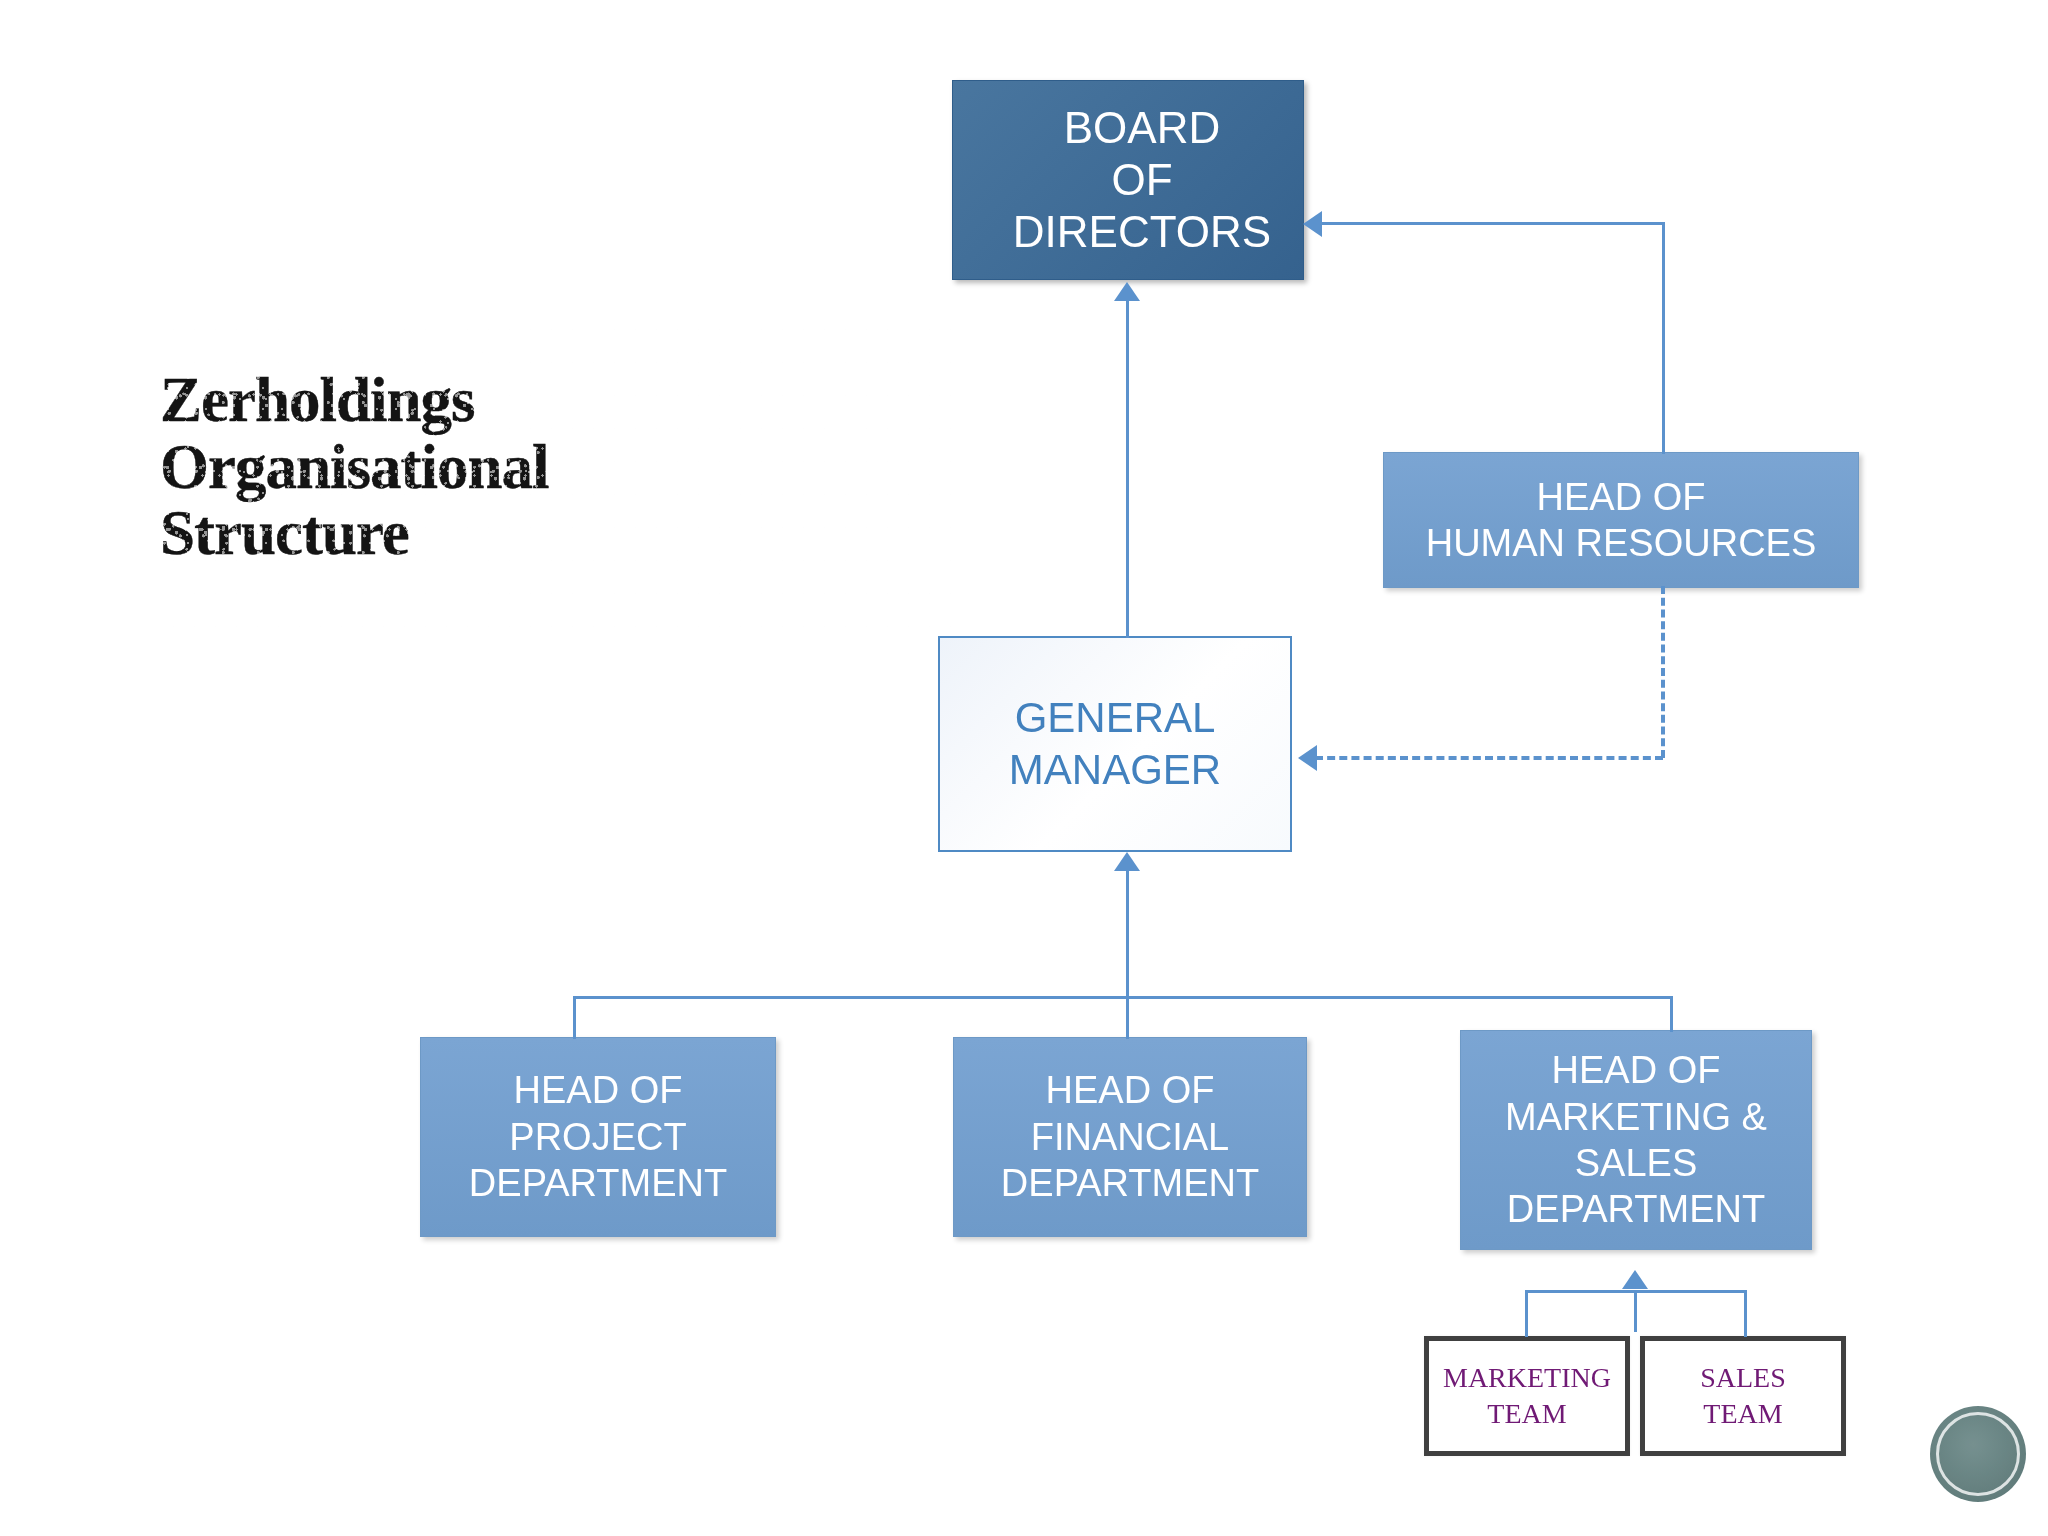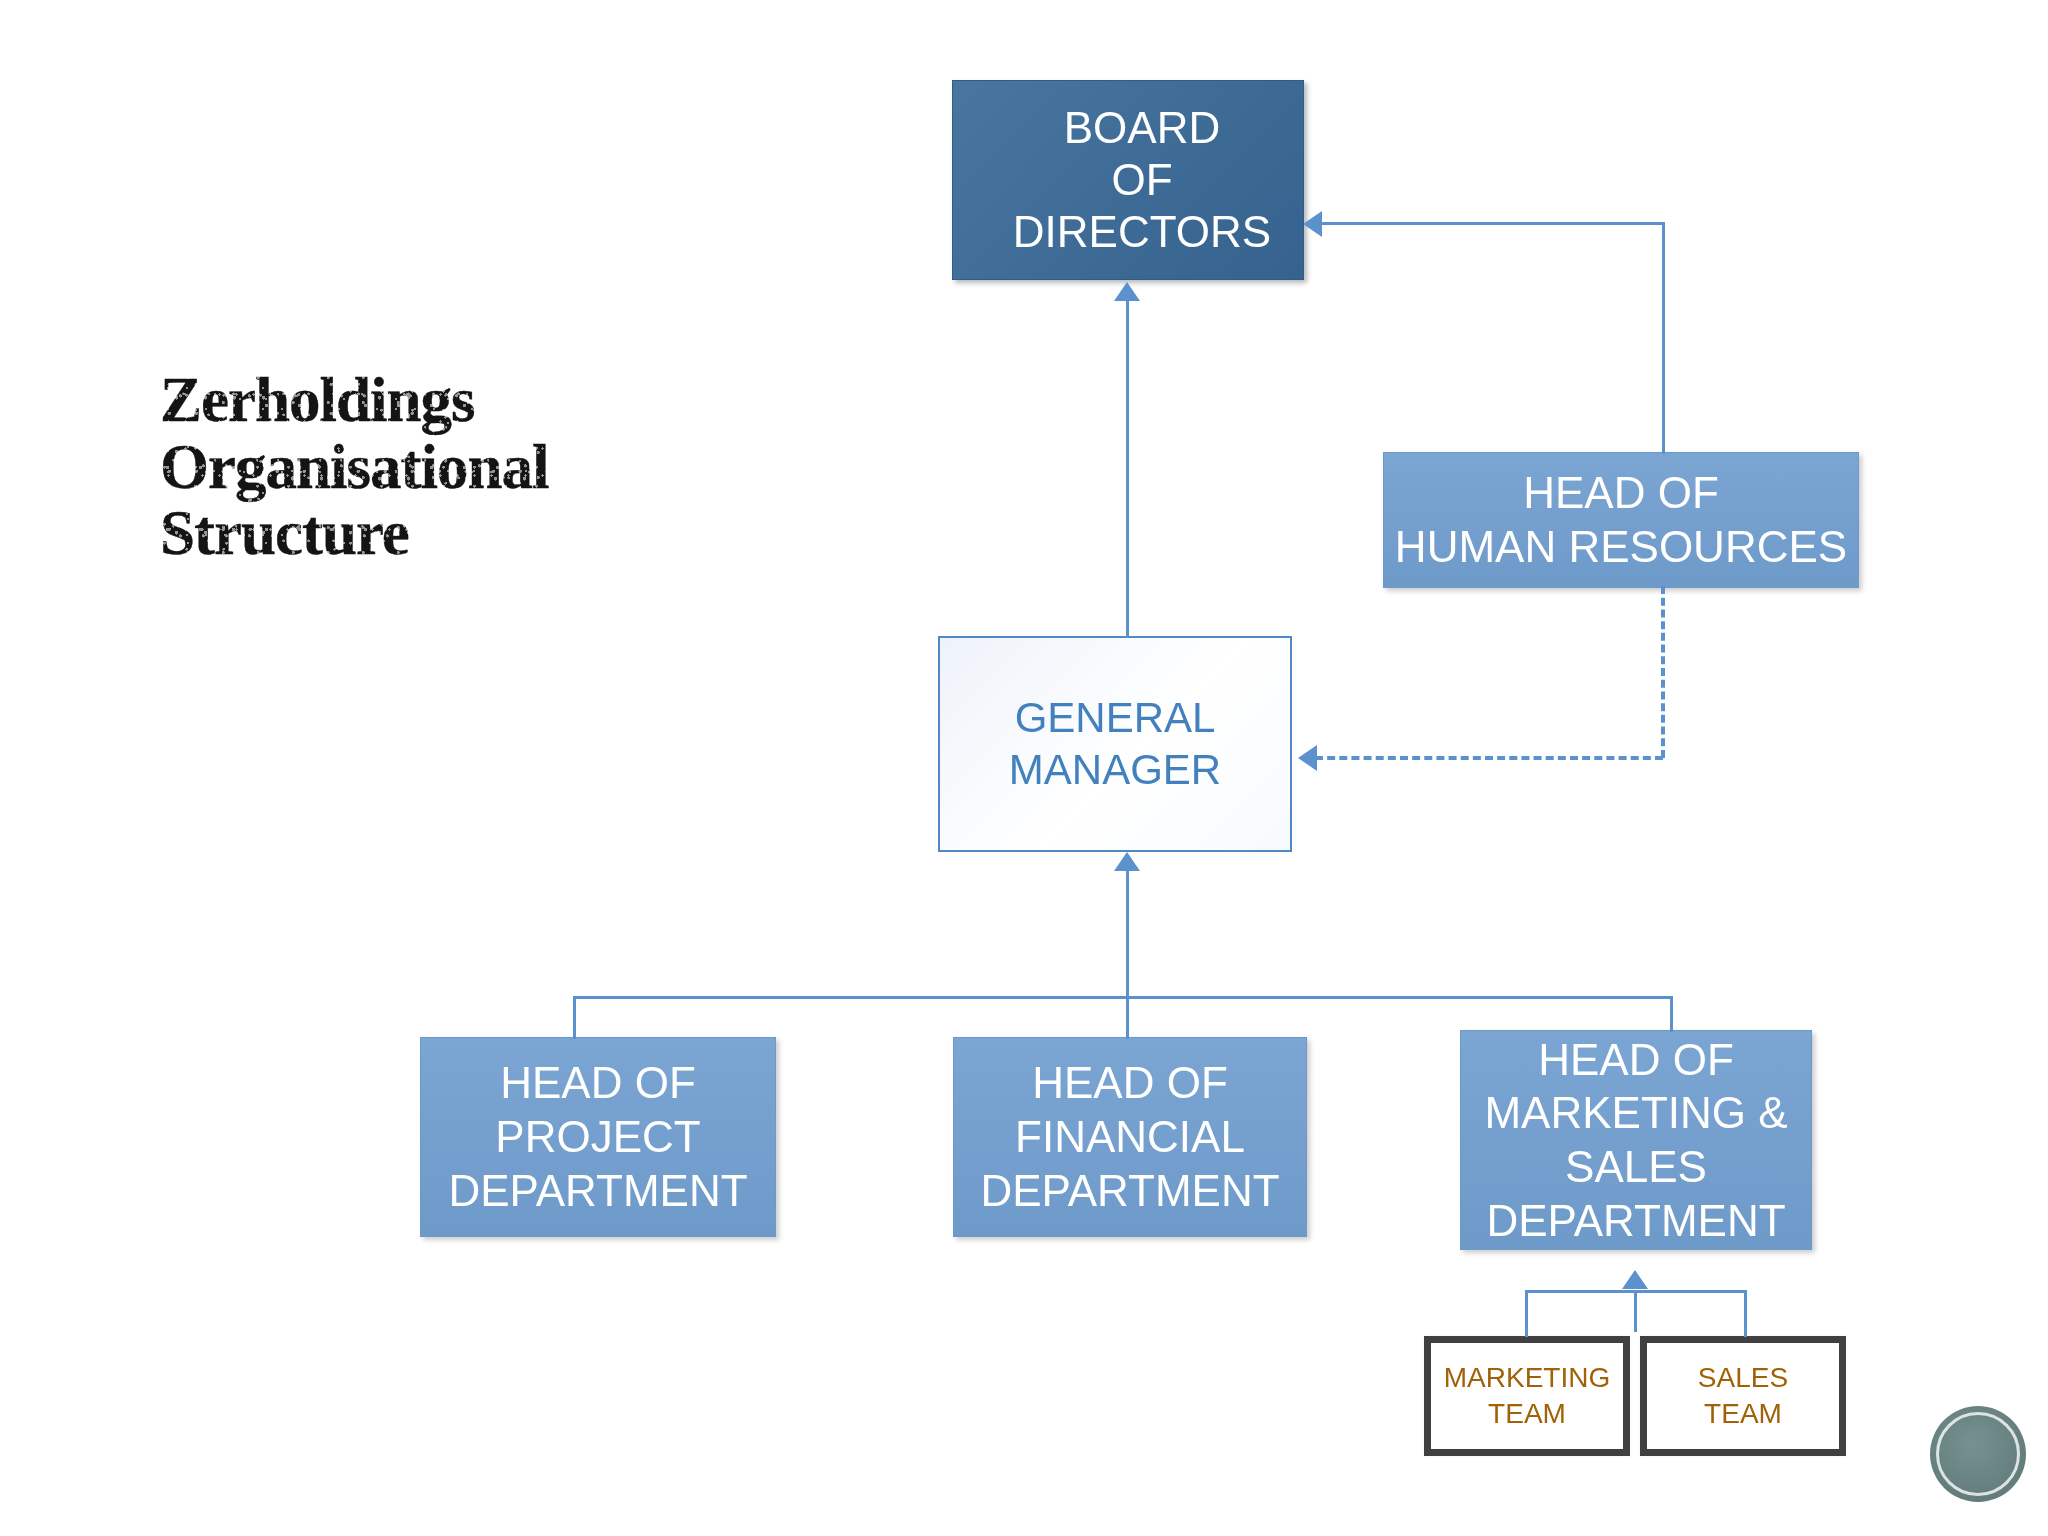--- a/index.html
+++ b/index.html
@@ -73,41 +73,42 @@
     color: #ffffff;
     font-size: 44px;
     line-height: 1.18;
     border: 1px solid #2f5d8a;
     box-shadow: 3px 3px 5px rgba(0,0,0,0.28);
   }
 
   .node-mid {
     background: linear-gradient(180deg, #7ba5d3 0%, #6e9ac9 100%);
     color: #ffffff;
-    font-size: 44px;
+    font-size: 38px;
     line-height: 1.22;
     border: 1px solid #6d99c6;
     box-shadow: 3px 3px 5px rgba(0,0,0,0.20);
   }
 
   .node-gm {
     background: linear-gradient(135deg, #eef3fa 0%, #ffffff 55%, #f7fafd 100%);
     color: #4281be;
     font-size: 42px;
     line-height: 1.25;
     border: 2px solid #4f8ac4;
   }
 
   .node-team {
     background: #ffffff;
-    color: #a16207;
+    color: #701a75;
     font-size: 28px;
     line-height: 1.3;
-    border: 7px solid #404040;
+    border: 5px solid #404040;
     box-shadow: 0 0 3px rgba(0,0,0,0.06);
+    font-family: Liberation Serif, serif;
   }
 
   
   .ln {
     position: absolute;
     background: #5b92cd;
   }
   .ln-v { width: 3px; }
   .ln-h { height: 3px; }
 

